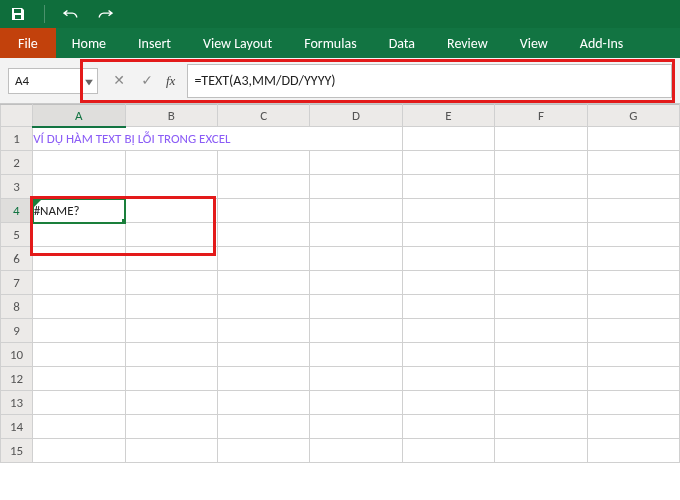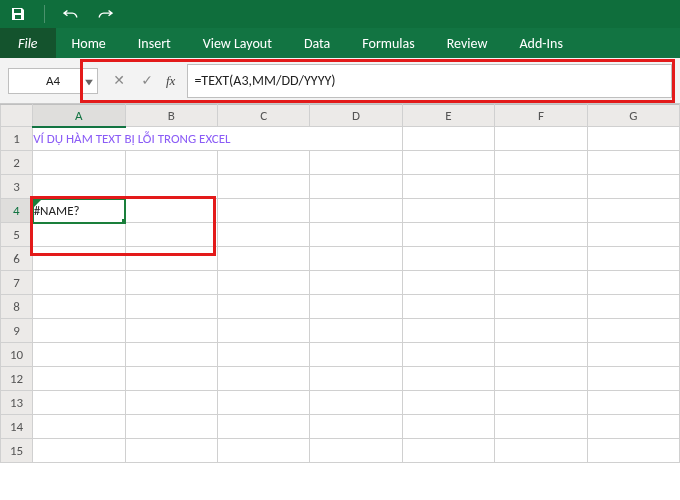--- a/index.html
+++ b/index.html
@@ -31,42 +31,41 @@
     align-items: stretch;
     color: #fff;
   }
   .ribbon .tab {
     padding: 0 16px;
     display: flex;
     align-items: center;
     font-size: 14px;
     cursor: default;
   }
-  .ribbon .tab.file { background: #14532d; padding:0 18px;font-style:italic; }
+  .ribbon .tab.file { background: #c2410c; padding:0 18px; }
   
   .fx-row {
     height: 46px;
     background: #f3f3f3;
     border-bottom: 1px solid #c9c9c9;
     display: flex;
     align-items: center;
     padding: 8px 8px;
     gap: 12px;
   }
   .namebox {
     width: 90px;
     height: 26px;
     background: #fff;
     border: 1px solid #bfbfbf;
     display: flex;
     align-items: center;
     padding: 0 6px;
     font-size: 13px;
     position: relative;
-    justify-content: center;
   }
   .namebox .dd { position:absolute; right:4px; top:50%; transform:translateY(-50%); }
   .fx-controls {
     display: flex;
     align-items: center;
     gap: 10px;
     color: #888;
   }
   .fx-controls .btn { width:18px; text-align:center; font-size:14px; }
   .fx-controls .fx-label { font-style: italic; font-family: "Cambria Math", serif; color:#444; }
@@ -162,23 +161,24 @@
         <path fill="none" stroke="#fff" stroke-width="1.6" d="M13 3l4 3-4 3M16.5 6h-9a5 5 0 00-5 5"></path>
       </svg>
   </span>
 </div>
 
 <div class="ribbon">
   <div class="tab file">File</div>
   <div class="tab">Home</div>
   <div class="tab">Insert</div>
   <div class="tab">View Layout</div>
+  <div class="tab">Formulas</div>
   <div class="tab">Data</div>
-  <div class="tab">Formulas</div>
   <div class="tab">Review</div>
+  <div class="tab">View</div>
   <div class="tab">Add-Ins</div>
 </div>
 
 <div class="fx-row">
   <div class="namebox">
     <span>A4</span>
     <span class="dd">
       <svg width="8" height="6">
           <path fill="#666" d="M0 0h8L4 6z"></path>
         </svg>

